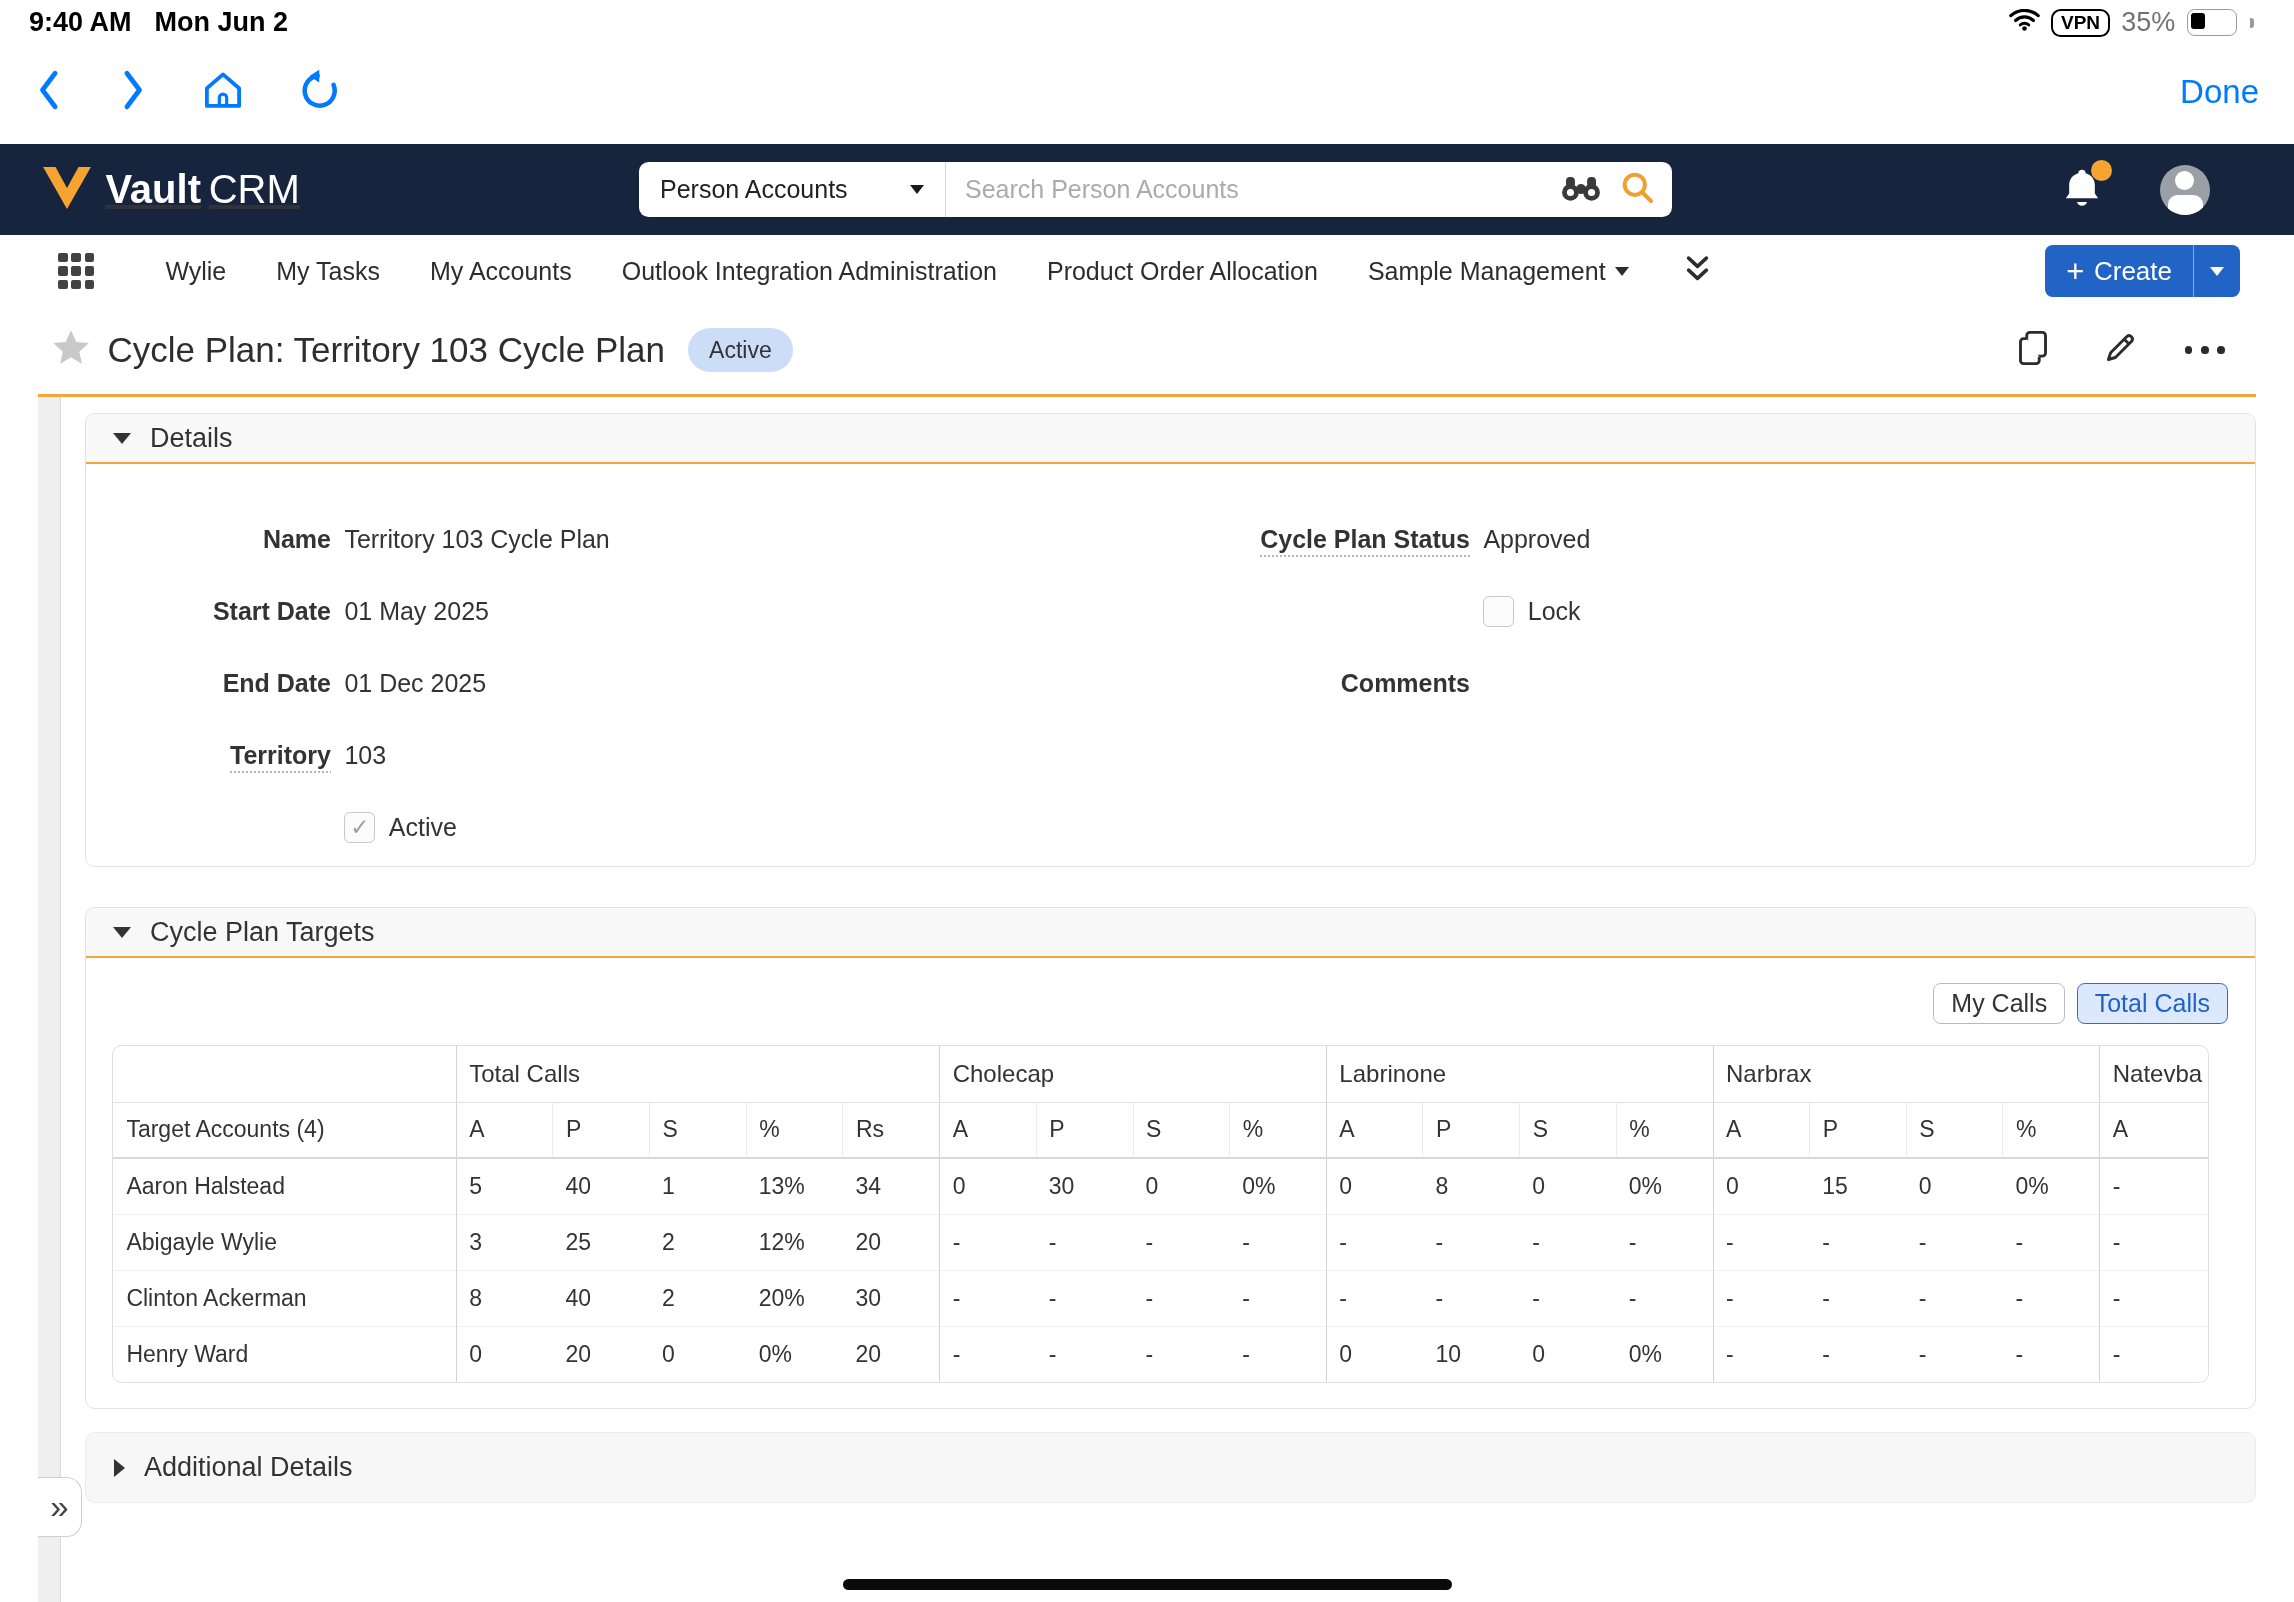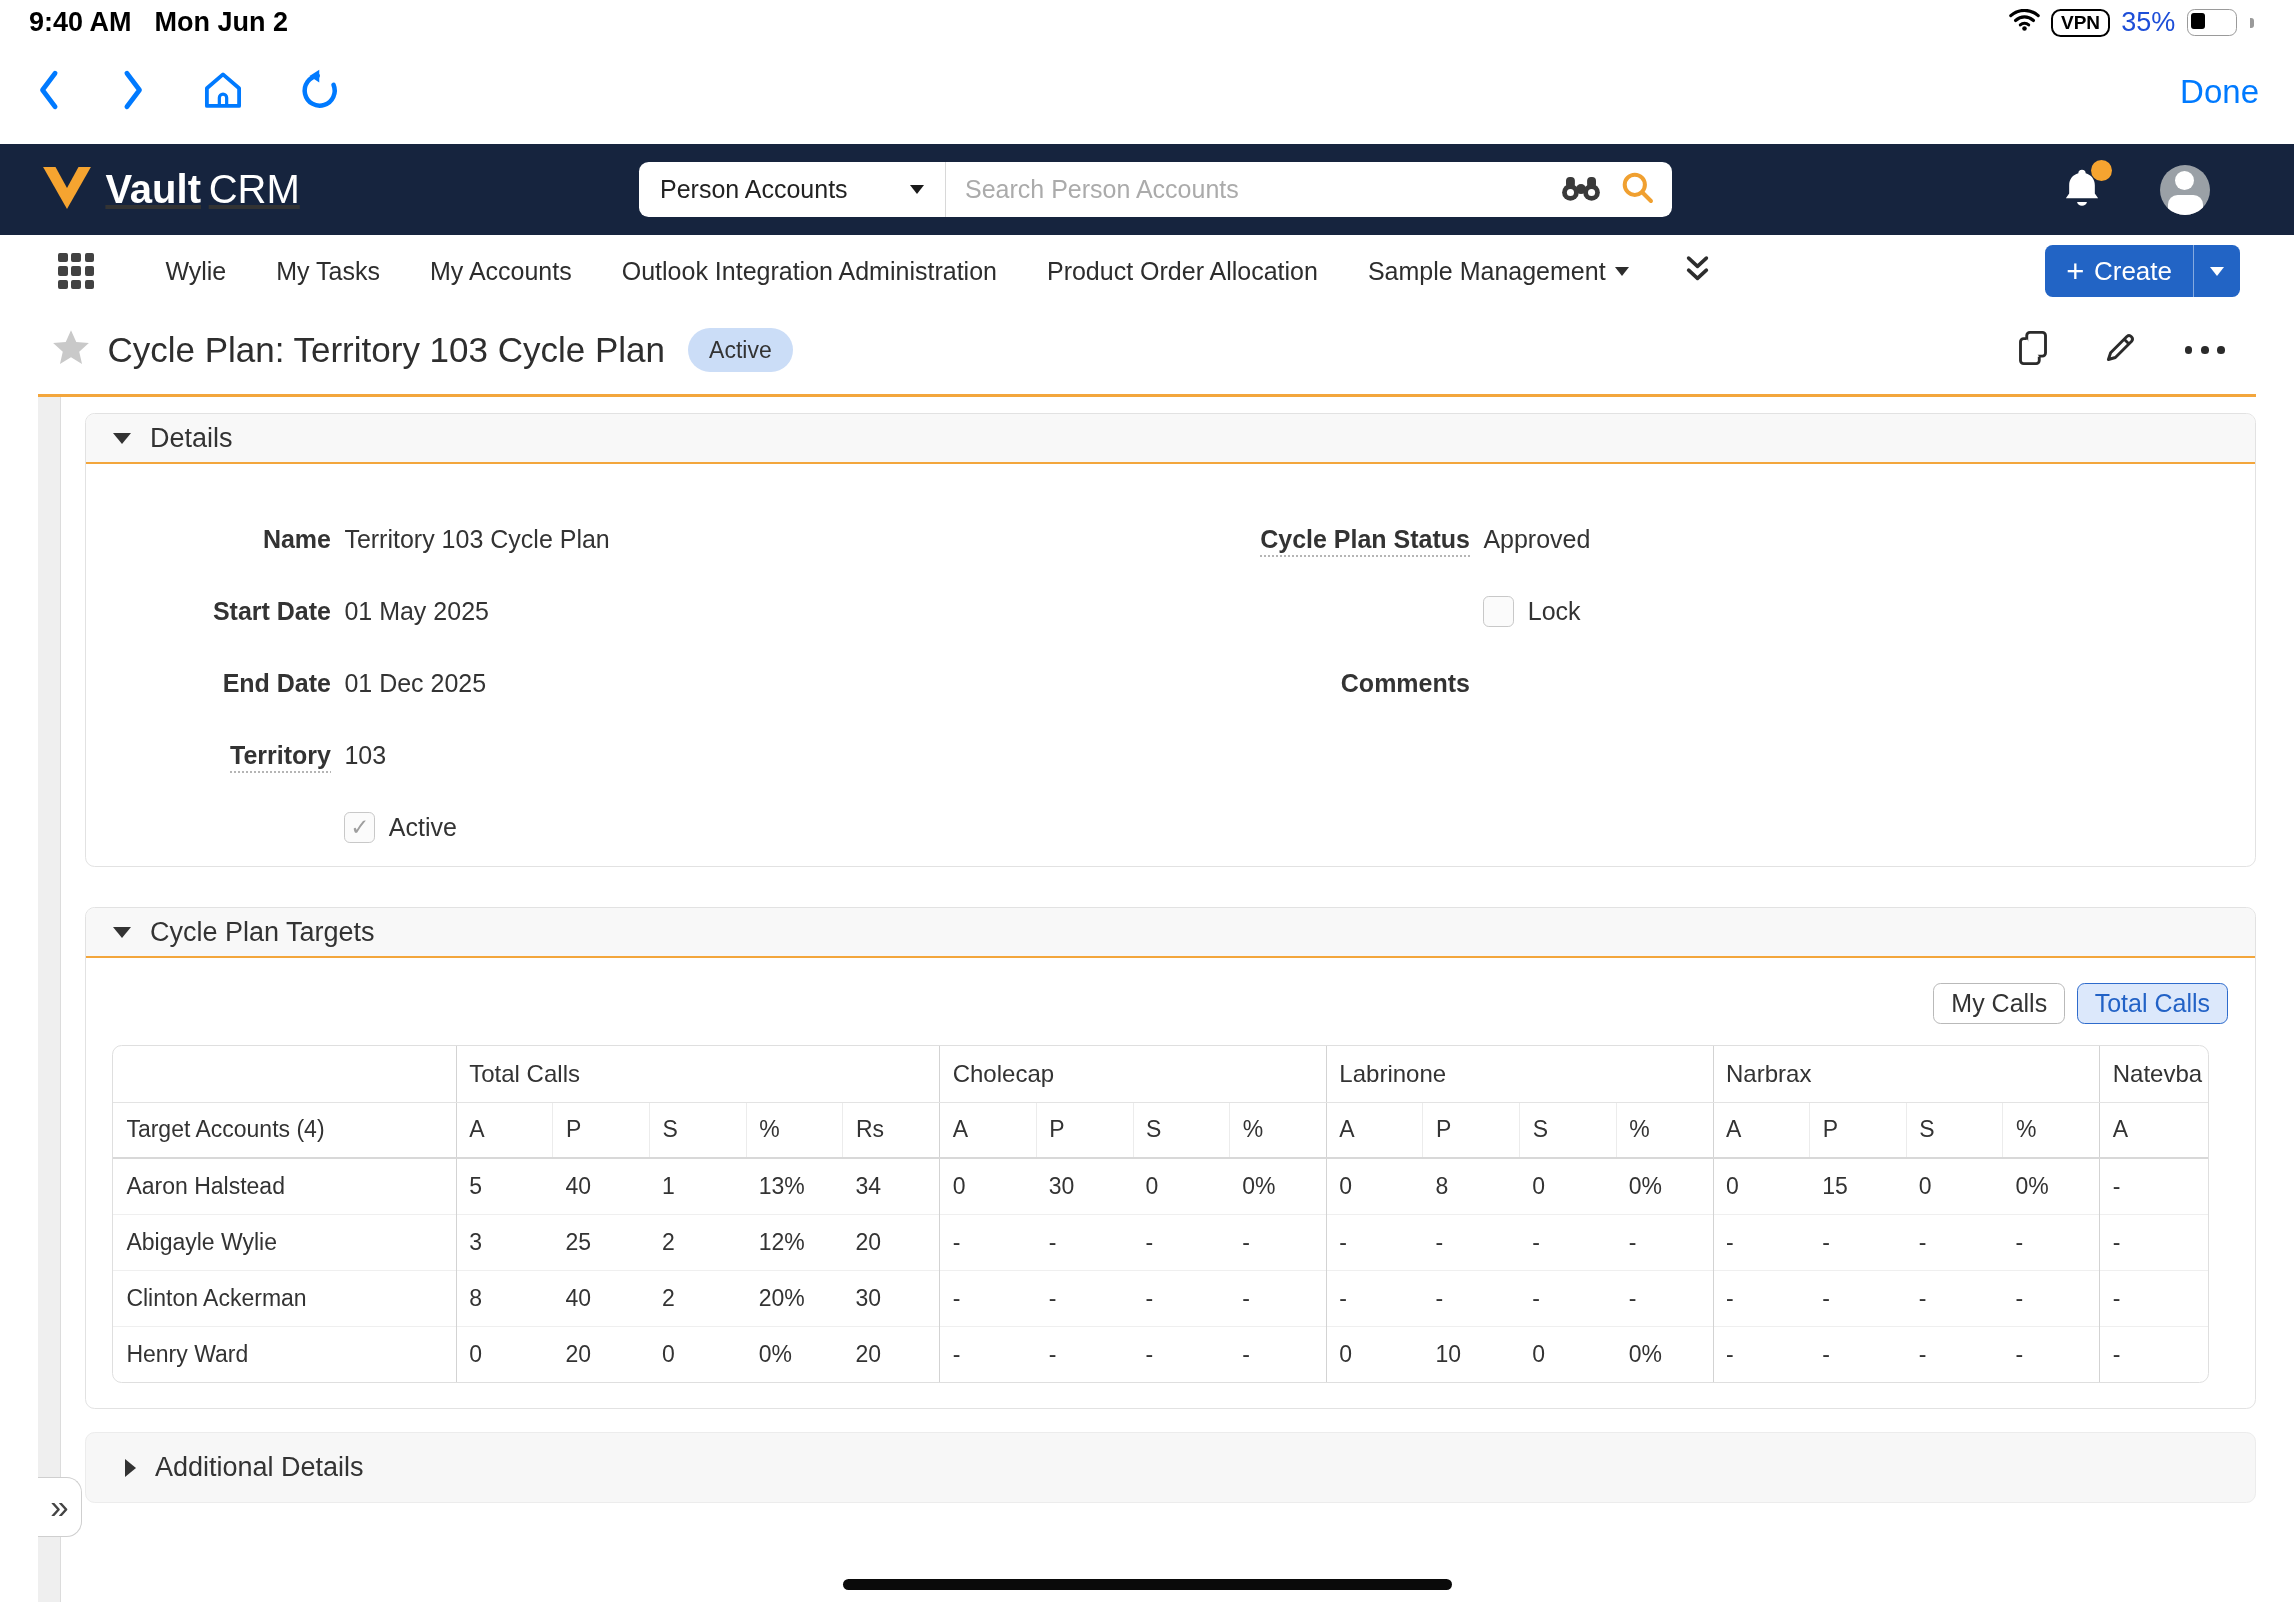--- a/index.html
+++ b/index.html
@@ -5,21 +5,21 @@
   html,body{margin:0;padding:0;}
   .screen{position:relative;width:2294px;height:1602px;background:#fff;overflow:hidden;
           font-family:"Liberation Sans",sans-serif;color:#333;}
   
   .status-bar{position:absolute;top:0;left:0;right:17px;height:40px;display:flex;
               align-items:center;justify-content:space-between;padding:5.8px 23px 0 29px;box-sizing:border-box;}
   .sb-left{display:flex;gap:23px;font-size:27px;font-weight:600;color:#000;}
   .sb-right{display:flex;align-items:center;gap:11.5px;}
   .vpn-pill{border:2.4px solid #000;border-radius:9.6px;font-size:19px;font-weight:700;
             padding:1px 7.7px;color:#000;}
-  .batt-pct{font-size:27px;color:#1d4ed8;}
+  .batt-pct{font-size:27px;color:#737373;}
   .battery{width:48px;height:25px;border:1.9px solid #9A9A9A;border-radius:7.7px;position:relative;background:#fff;}
   .battery i{position:absolute;left:2.9px;top:2.9px;width:14.4px;height:15.4px;background:#000;border-radius:2.9px;}
   .batt-nub{width:3.8px;height:9.6px;background:#9A9A9A;border-radius:0 2.9px 2.9px 0;margin-left:1.9px;}
   
   .browser-bar{position:absolute;top:40px;left:0;right:0;height:104px;display:flex;align-items:center;
                padding:0 35px;box-sizing:border-box;background:#fff;}
   .b-icons{display:flex;align-items:center;gap:54px;}
   .done-btn{margin-left:auto;font-size:33px;color:#007AFF;}
   
   .app-header{position:absolute;top:144px;left:0;right:0;height:91px;background:#16243E;
@@ -112,21 +112,21 @@
   .grp-head-row th{font-weight:bold;font-size:24px;border-bottom:1px solid #E3E3E3;}
   .col-head-row th{font-weight:bold;font-size:23px;border-bottom:2.9px solid #D8D8D8;}
   .col-head-row th.col-head{border-left:1px solid #ECECEC;}
   table.targets .grp-start{border-left:1px solid #D3D3D3;}
   table.targets tbody td{border-top:1px solid #EFEFEF;}
   table.targets tbody tr:first-child td{border-top:none;}
   table.targets tr.total-row td{border-top:2.9px solid #D8D8D8;}
   .name-col{padding-left:13.4px !important;}
   
   .additional-bar{margin-top:23px;height:71px;background:#F7F7F7;border:1px solid #ECECEC;border-radius:9.6px;
-                  display:flex;align-items:center;padding-left:39px;box-sizing:border-box;}
+                  display:flex;align-items:center;padding-left:28px;box-sizing:border-box;}
   .additional-bar .sec-title{font-size:27px;color:#333;margin-left:19px;}
   .home-indicator{position:absolute;bottom:12.5px;left:843px;width:609px;height:10.6px;border-radius:5.8px;background:#0A0A0A;}
 </style>
 </head>
 <body>
 
 <div class="screen">
 
   <div class="status-bar">
     <div class="sb-left">

